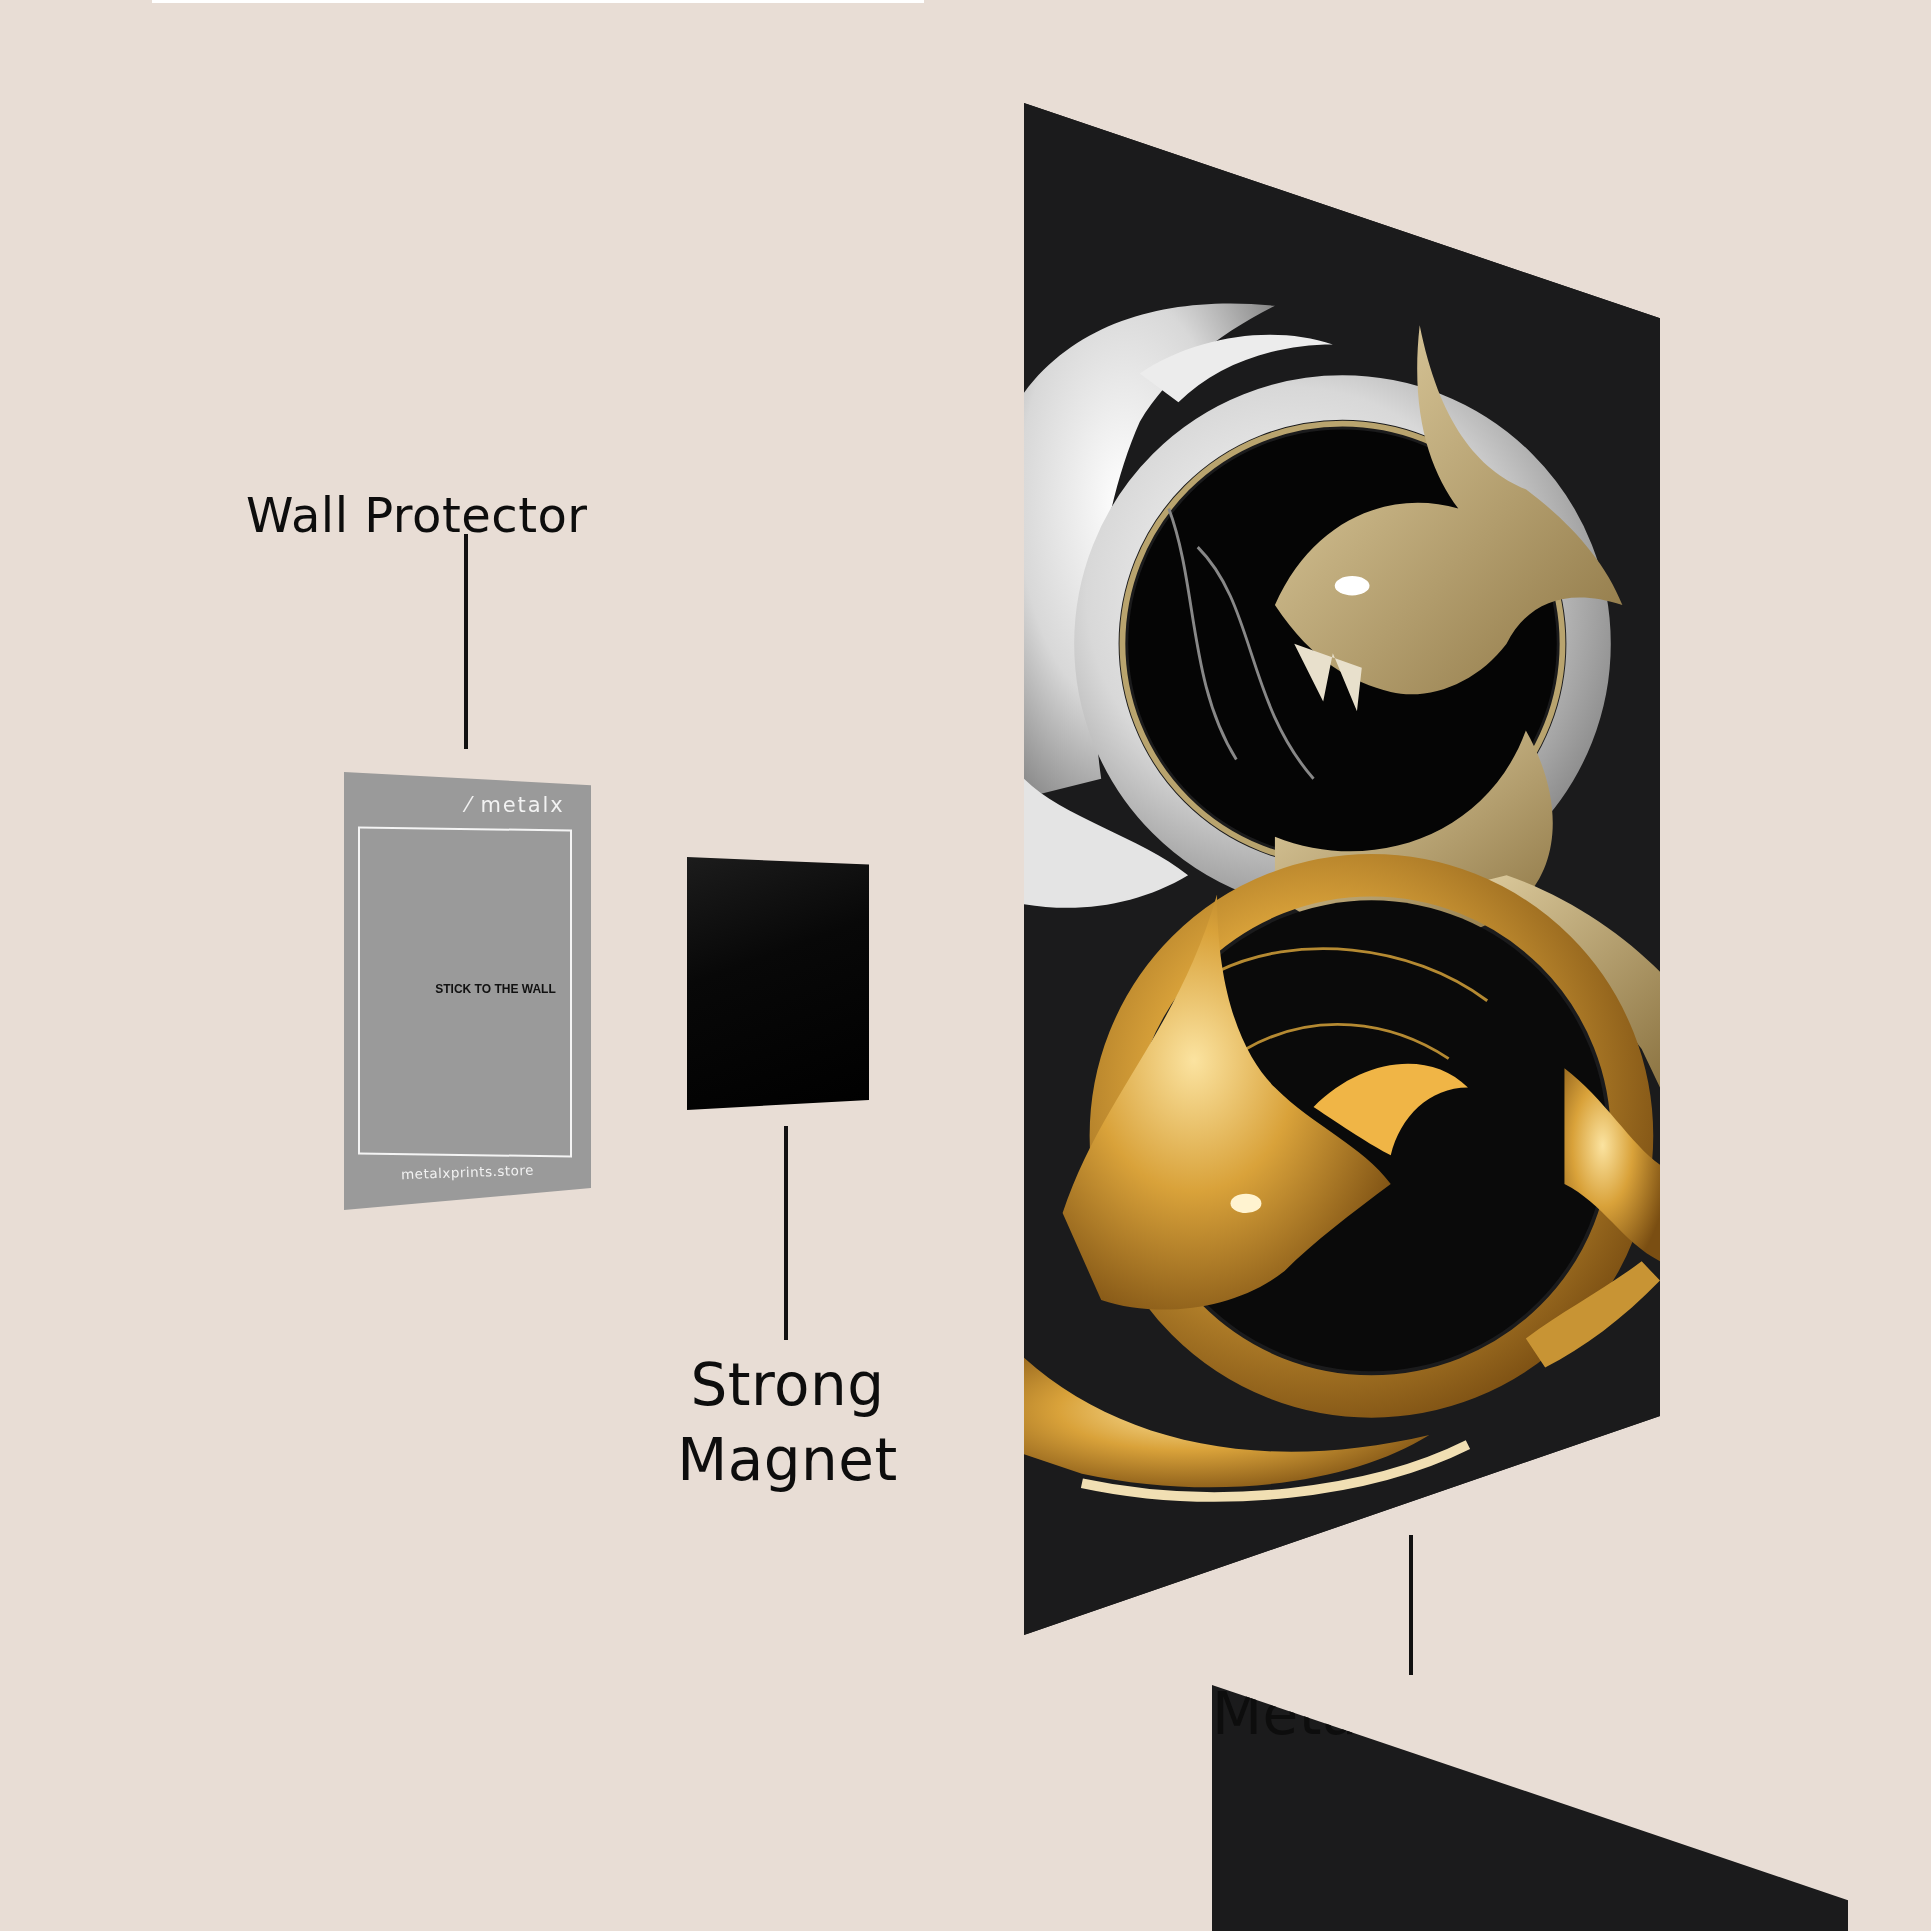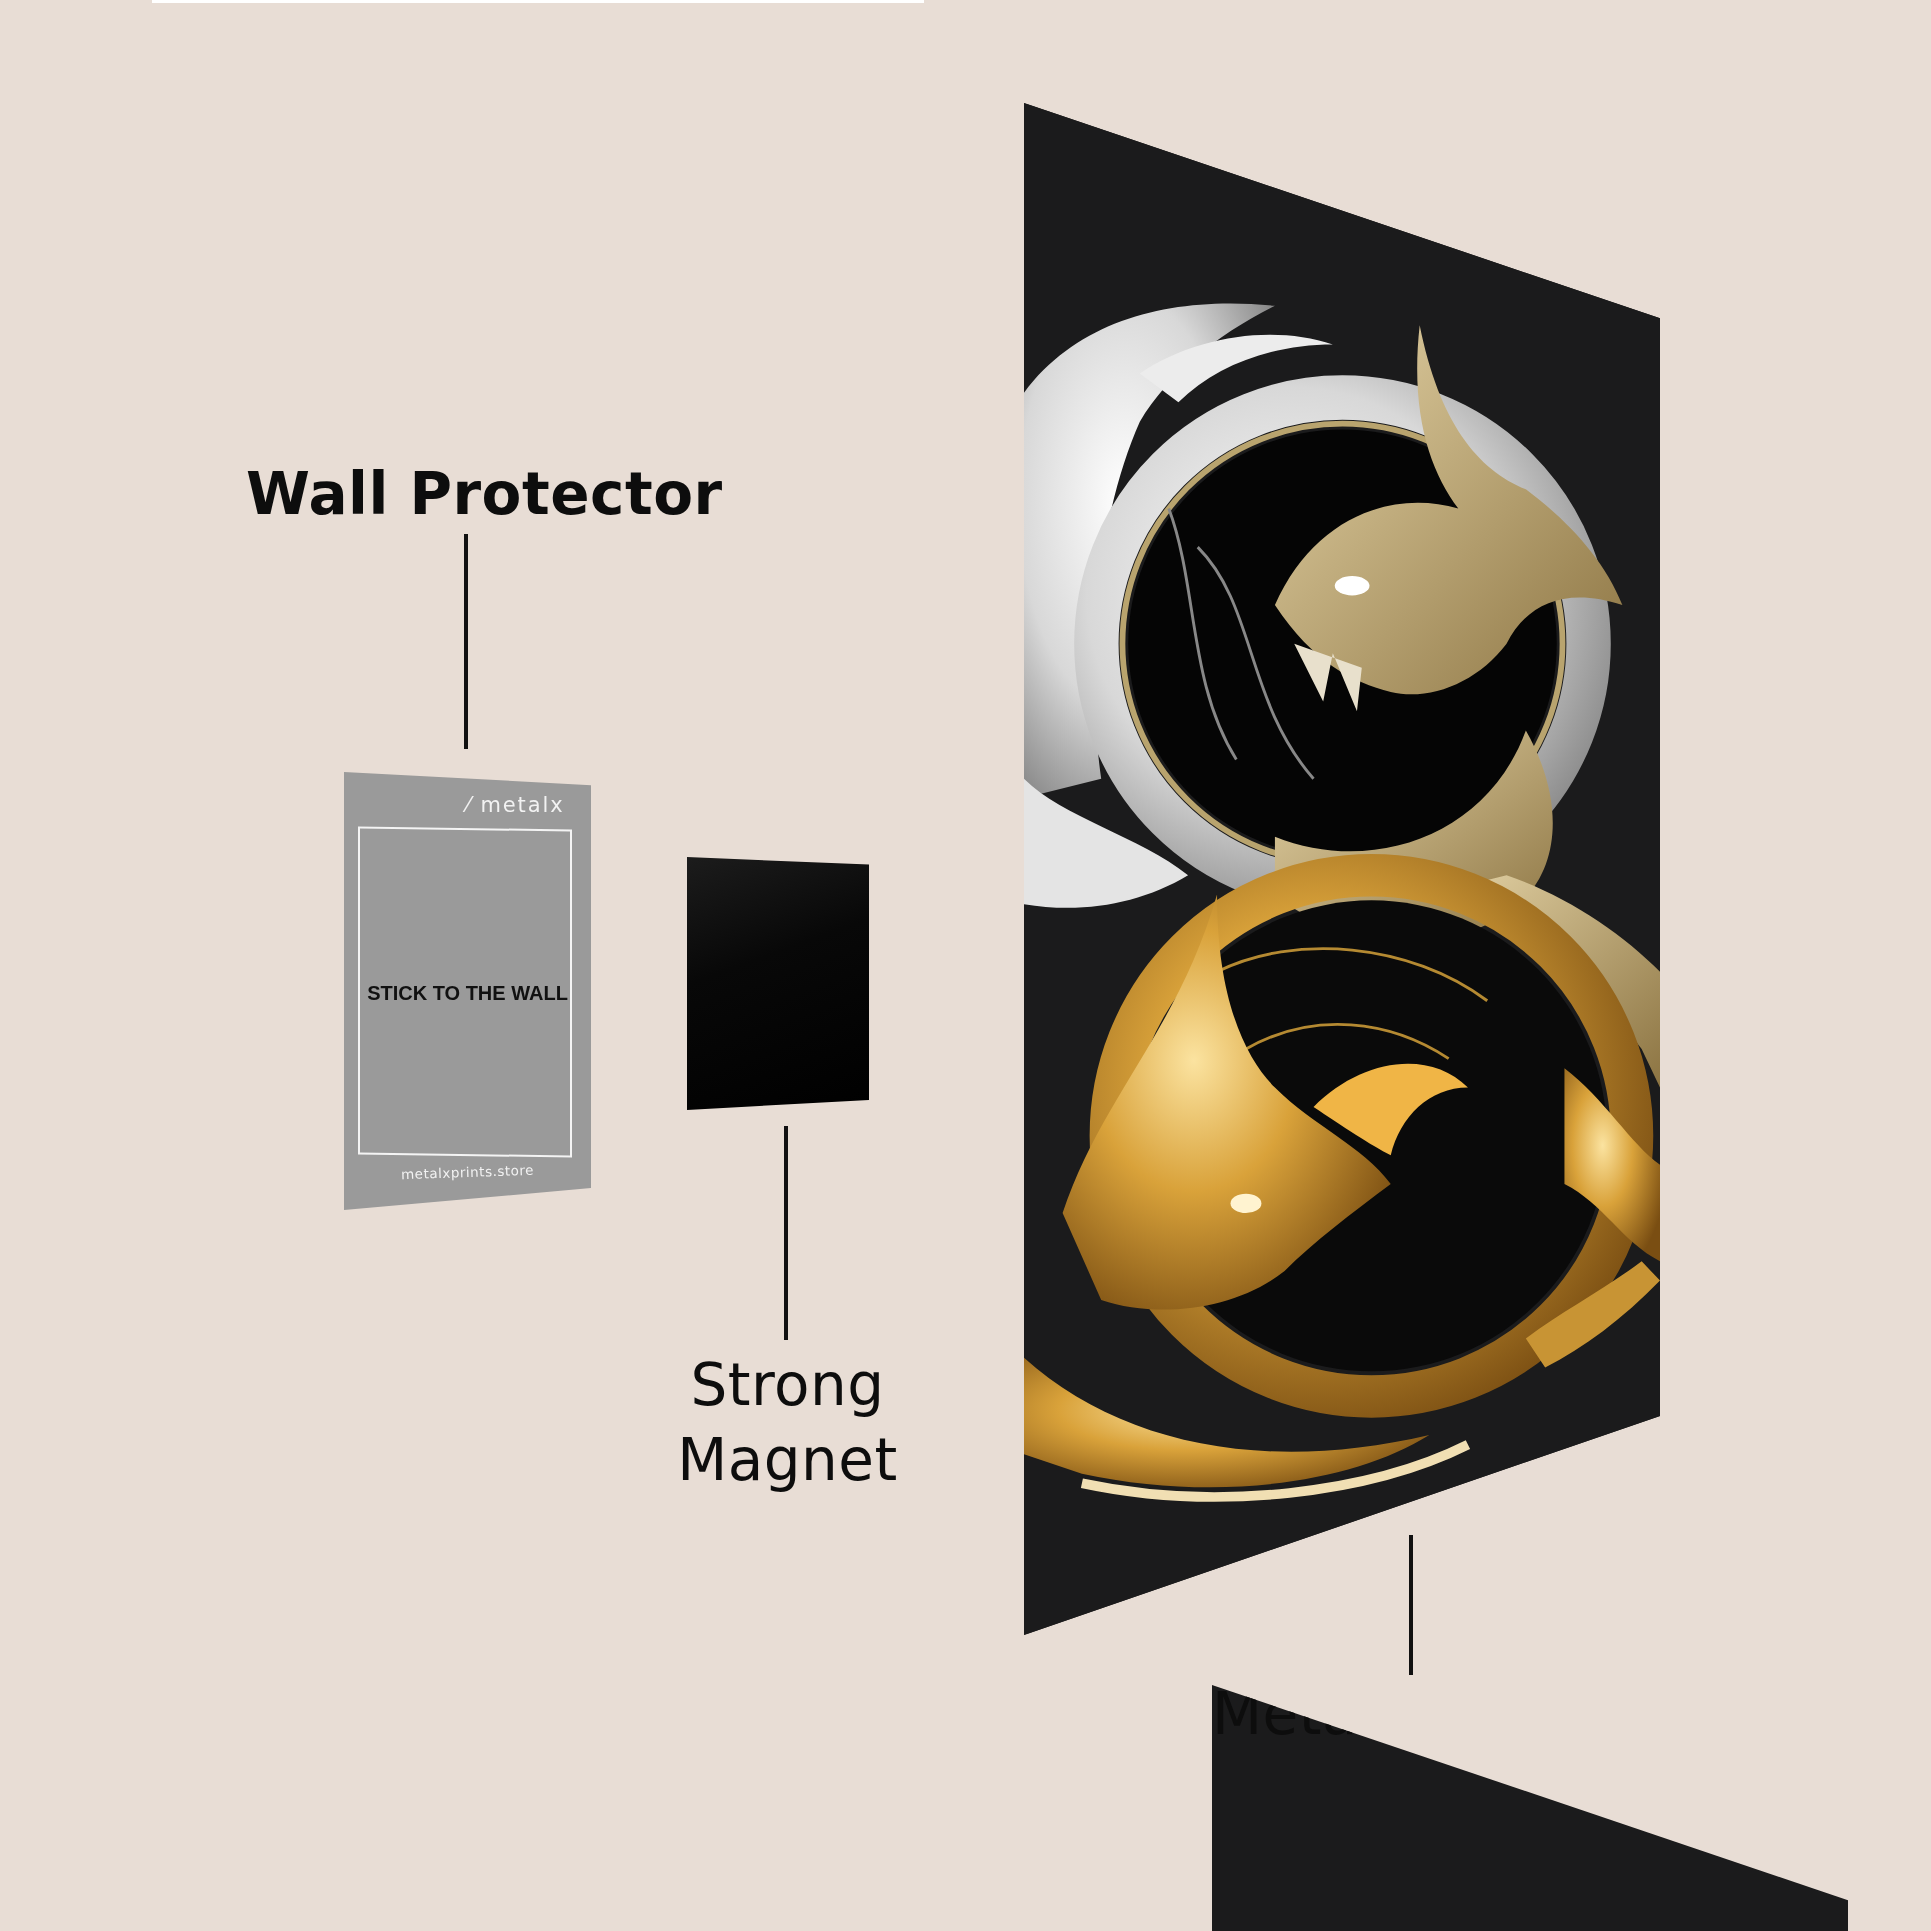--- a/index.html
+++ b/index.html
@@ -12,21 +12,21 @@
     .top-strip {
       position: absolute; left: 152px; top: 0; width: 772px; height: 2.9px;
       background: #ffffff;
     }
     .label {
       position: absolute; color: #0d0d0d; font-weight: 400;
       font-family: "DejaVu Sans", sans-serif;
       letter-spacing: 0.5px; line-height: 1;
       white-space: nowrap;
     }
-    .label.wall { left: 246px; top: 465px; font-size: 58px; font-weight: bold; }
+    .label.wall { left: 246px; top: 491px; font-size: 48px; }
     .label.magnet { left: 657px; top: 1348px; font-size: 58px; text-align: center; width: 261px; line-height: 75px; }
     .label.poster { left: 1212px; top: 1685px; font-size: 58px; }
     .connector {
       position: absolute; width: 3.9px; background: #111111;
     }
     .c-wall { left: 464px; top: 534px; height: 215px; }
     .c-magnet { left: 784px; top: 1126px; height: 214px; }
     .c-poster { left: 1409px; top: 1535px; height: 140px; }
 
     
@@ -42,22 +42,23 @@
       padding-left: 48px;
     }
     .protector-frame {
       position: absolute; left: 13.5px; top: 56px; width: 214px; height: 328px;
       border: 2.9px solid #f4f4f4;
       box-sizing: border-box;
       transform: skewY(0.8deg);
     }
     .protector-text {
       position: absolute; left: 0; width: 100%; top: 210px; text-align: center;
-      color: #111; font-weight: bold; font-size: 20px;
+      color: #111; font-weight: bold; font-size: 12px;
       font-family: "Liberation Sans", sans-serif;
+      padding-left: 28px;
     }
     .protector-url {
       position: absolute; left: 0; width: 100%; top: 392px; text-align: center;
       color: #f2f2f2; font-size: 13.5px; letter-spacing: 0.5px;
       transform: rotate(-2deg);
       font-family: "DejaVu Sans", sans-serif;
     }
 
     
     .magnet-plate {

